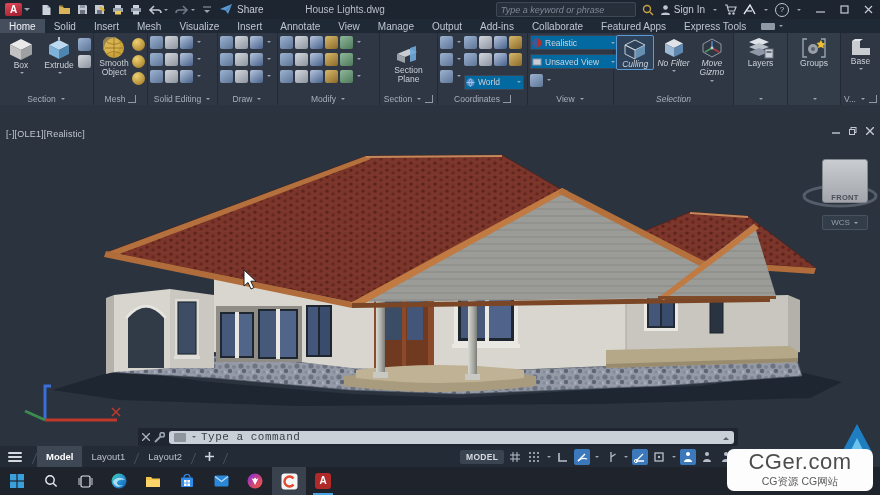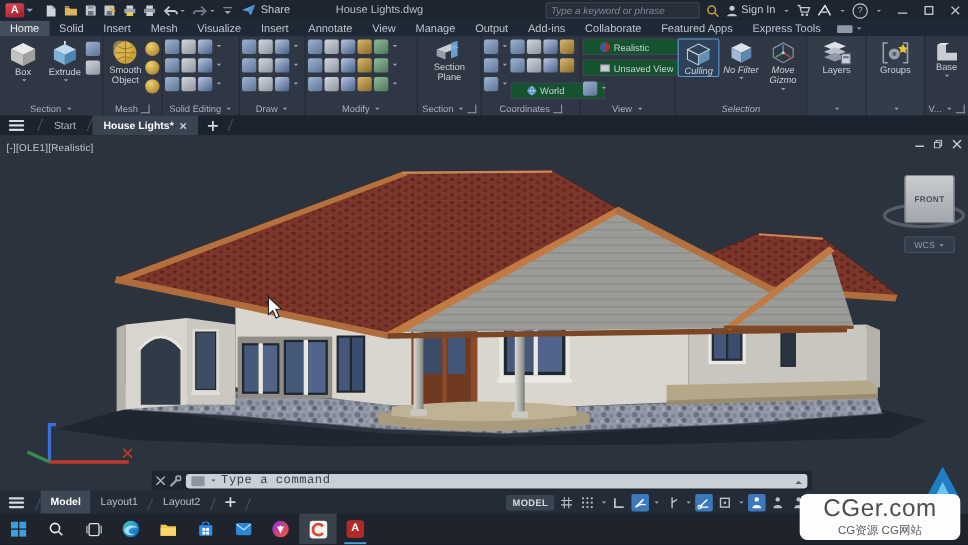--- a/index.html
+++ b/index.html
@@ -46,43 +46,43 @@
   .col{display:flex;flex-direction:column;gap:4px;padding-top:3px;}
   .rows{display:flex;flex-direction:column;gap:3px;}
   .rrow{display:flex;align-items:center;gap:2px;height:14px;}
   .mini{width:13px;height:13px;border-radius:2px;display:inline-block;}
   .m0{background:linear-gradient(145deg,#9db3d2,#5f7596);}
   .m1{background:linear-gradient(145deg,#d3d7dd,#8e95a0);}
   .m2{background:linear-gradient(145deg,#b6c6de,#48618a);}
   .m3{background:linear-gradient(145deg,#d9b96a,#8a6a2a);}
   .m4{background:linear-gradient(145deg,#8fb89a,#4e7a5a);}
   .gold .mini{background:radial-gradient(circle at 35% 30%,#f0d070,#9a7420);border-radius:50%;}
-  .rsel{display:flex;align-items:center;gap:3px;width:84px;height:13px;background:#14532d;
-        border:1px solid #3c4654;font-size:8.5px;color:#ccd1d9;padding:0 14px;border-radius:1px;text-align:right;}
+  .rsel{display:flex;align-items:center;gap:3px;width:84px;height:13px;background:#0369a1;
+        border:1px solid #3c4654;font-size:8.5px;color:#ccd1d9;padding:0 1px;border-radius:1px;text-align:right;}
   .rsel .stext{white-space:nowrap;overflow:hidden;}
   .rsel .car{margin-left:auto;}
   .wsel{width:56px;margin-top:12px;}
   .launch{width:7px;height:7px;border:1px solid #8f98a6;border-top:none;border-left:none;position:relative;}
 
   
   .doctabs{position:absolute;left:0;top:105px;width:880px;height:18px;background:#1b232e;
            display:flex;align-items:stretch;font-size:9.5px;}
   .burger{width:26px;display:flex;flex-direction:column;justify-content:center;gap:2px;padding-left:8px;}
   .burger i{width:14px;height:2px;background:#d4d9e0;border-radius:1px;}
   .dtab{padding:0 10px;display:flex;align-items:center;gap:5px;color:#aeb5c0;}
   .dtab.active{background:#3a4350;color:#fff;font-weight:bold;}
   .slash{width:1px;height:11px;background:#46505e;transform:skewX(-22deg);margin:3px 2px 0 2px;}
   .plusbtn{display:flex;align-items:center;padding:0 8px;}
 
   
   .viewport{position:absolute;left:0;top:123px;width:880px;height:323px;background:#2a333e;overflow:hidden;}
   .vplabel{position:absolute;left:6px;top:6px;font-size:9px;color:#c3c8d0;letter-spacing:.2px;}
   .vpwin{position:absolute;right:6px;top:4px;display:flex;gap:9px;align-items:center;}
   .viewcube{position:absolute;left:822px;top:36px;width:44px;height:42px;background:linear-gradient(180deg,#c9ccd0,#a2a6ac);
-            border:1px solid #83878e;border-radius:3px;display:flex;align-items:center;justify-content:center;
+            border:1px solid #83878e;border-radius:3px;display:flex;align-items:flex-end;justify-content:center;
             font-size:7.5px;font-weight:bold;color:#4a4f57;letter-spacing:.3px;}
   .wcsbtn{position:absolute;left:822px;top:92px;width:44px;height:13px;background:#333c49;border:1px solid #49525f;
           border-radius:2px;display:flex;align-items:center;justify-content:center;gap:2px;
           font-size:8px;color:#949daa;}
 
   
   .cmdbar{position:absolute;left:138px;top:428px;width:600px;height:18px;background:#1f2631;
           display:flex;align-items:center;gap:4px;padding:0 4px;box-sizing:border-box;border-radius:2px;}
   .cmdinput{flex:1;height:13px;background:#cad0d8;border-radius:3px;display:flex;align-items:center;
             padding:0 5px;gap:4px;color:#3a3f46;font-size:9px;}
@@ -435,21 +435,21 @@
             </div>
       </div>
         </div>
       <div class="plabel">
           <span>Modify</span>
           <i class="car sm"></i>
         </div>
     </div>
 
     <div class="panel" style="width:58px;">
-      <div class="pbody" style="justify-content:center;">
+      <div class="pbody" style="justify-content:center;align-items:center;">
         <div class="big" style="width:48px;">
           <svg width="28" height="20">
               <polygon points="2,8 14,3 22,6 10,11" fill="#c9ccd1"></polygon>
               <polygon points="2,8 10,11 10,17 2,14" fill="#9aa0a8"></polygon>
               <polygon points="15,2 21,0 21,14 15,16" fill="#6fa8dc" opacity=".9"></polygon>
             </svg>
           <span>Section Plane</span>
         </div>
       </div>
       <div class="plabel">
@@ -624,44 +624,20 @@
         </div>
       </div>
       <div class="plabel">
           <span>V...</span>
           <i class="car sm"></i>
           <span class="launch"></span>
         </div>
     </div>
   </div>
 
-  <div class="doctabs">
-    <div class="burger">
-        <i></i>
-        <i></i>
-        <i></i>
-      </div>
-    <span class="slash"></span>
-    <div class="dtab">
-        <span>Start</span>
-      </div>
-    <span class="slash"></span>
-    <div class="dtab active">
-      <span>House Lights*</span>
-      <svg width="7" height="7">
-          <path d="M1 1l5 5M6 1L1 6" stroke="#cfd4dc" stroke-width="1.2"></path>
-        </svg>
-    </div>
-    <div class="plusbtn">
-        <svg width="11" height="11">
-          <path d="M5.5 1v9M1 5.5h9" stroke="#d4d9e0" stroke-width="1.6"></path>
-        </svg>
-      </div>
-    <span class="slash"></span>
-  </div>
 
   <div class="viewport">
     <svg class="abs" style="left:0;top:0;" width="880" height="323" viewBox="0 123 880 323">
       <defs>
         <pattern id="tiles" width="12" height="7" patternUnits="userSpaceOnUse">
           <rect width="12" height="7" fill="#7b352a"></rect>
           <circle cx="3" cy="2" r="1.8" fill="#5c241c"></circle>
           <circle cx="9" cy="5" r="1.8" fill="#66291f"></circle>
           <path d="M0 0h12" stroke="#8a4030" stroke-width=".6"></path>
         </pattern>

